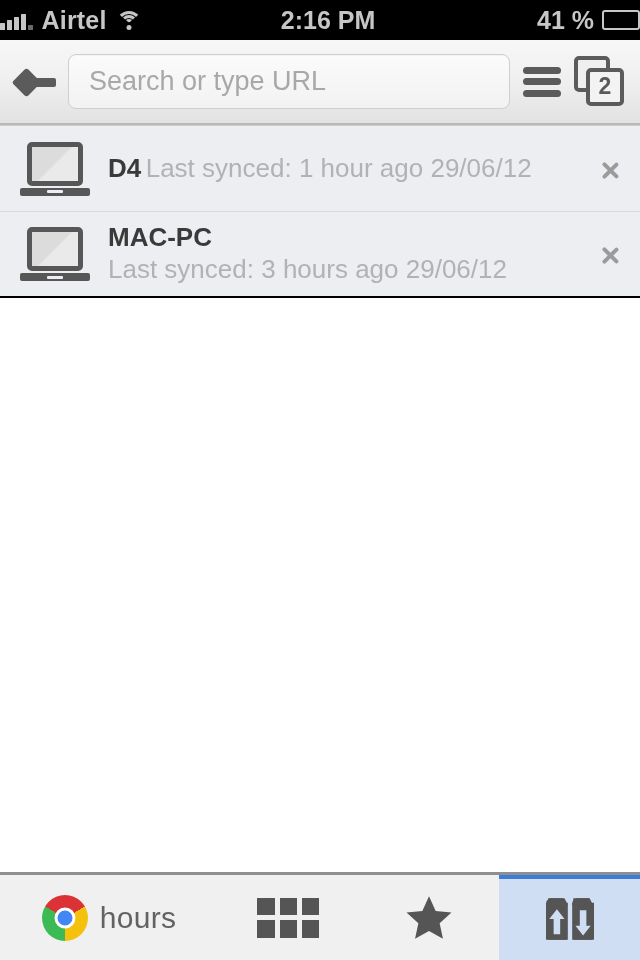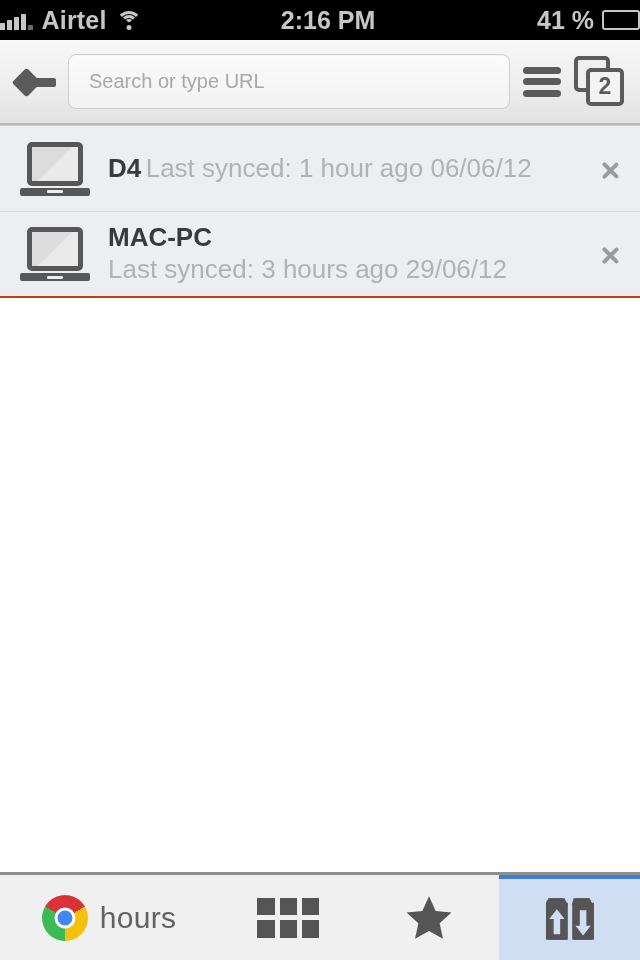--- a/index.html
+++ b/index.html
@@ -56,40 +56,40 @@
   .back-icon .bar { position:absolute; left:13px; top:15px; width:29px; height:9px;
      background:#5b5b5b; border-radius:2px; }
   .back-icon .head { position:absolute; left:2px; top:9.5px; width:21px; height:21px;
      background:#5b5b5b; transform:rotate(45deg); border-radius:3px; }
   .omnibox {
     flex:1; height:55px; border:1.5px solid #cfcfcf; border-radius:8px;
     background:linear-gradient(to bottom,#fbfbfb,#f2f2f2);
     display:flex; align-items:center; padding:0 20px;
     box-shadow:inset 0 1px 1px rgba(0,0,0,.03);
   }
-  .omnibox .ph { color:#a8a8a8; font-size:20px; }
+  .omnibox .ph { color:#a8a8a8; font-size:27px; }
   .menu-icon { width:44px; height:34px; display:flex; flex-direction:column;
      justify-content:space-between; padding:2px 3px; }
   .menu-icon i { display:block; height:7px; background:#5b5b5b; border-radius:3.5px; }
   .tabs-icon { width:52px; height:52px; position:relative; }
   .tabs-icon .back1 { position:absolute; left:0; top:0; width:36px; height:36px;
      border:4px solid #5b5b5b; border-radius:5px; background:#efefef; }
   .tabs-icon .front { position:absolute; left:12px; top:12px; width:38px; height:38px;
      border:4px solid #5b5b5b; border-radius:5px; background:#f3f3f3;
      display:flex; align-items:center; justify-content:center;
      font-size:23px; font-weight:bold; color:#5b5b5b; }
 
   
   .content { flex:1; background:#ffffff; overflow:hidden; }
   .device-list { border-top:1px solid #cdcdcd; }
   .device-row {
     height:86px; background:#eceef1; display:flex; align-items:center;
     padding:0 18px 0 20px; border-bottom:1px solid #d8dadd; position:relative;
   }
-  .device-row:last-child { border-bottom:2px solid #c2410c; }
+  .device-row:last-child { border-bottom:2px solid #000000; }
   .laptop { width:70px; height:54px; position:relative; flex:none; margin-right:18px; }
   .laptop .screen { position:absolute; left:7px; top:0; width:56px; height:44px;
      border:5px solid #575757; border-radius:5px;
      background:linear-gradient(135deg,#dcdcdc 0%, #dcdcdc 48%, #eaeaea 52%, #eaeaea 100%); }
   .laptop .base { position:absolute; left:0; bottom:0; width:70px; height:8px;
      background:#575757; border-radius:2px; display:flex; align-items:center; justify-content:center; }
   .laptop .base i { width:16px; height:3px; background:#eceef1; display:block; border-radius:1px;}
   .dev-text { flex:1; min-width:0; }
   .dev-title { font-size:26px; font-weight:bold; color:#3a3a3a; line-height:1.15; }
   .dev-sub { font-size:26px; color:#b0b2b5; line-height:1.25; margin-top:1px;
@@ -181,21 +181,21 @@
 
       <div class="device-row">
         <span class="laptop">
           <span class="screen"></span>
           <span class="base">
               <i></i>
             </span>
         </span>
         <span class="dev-text">
           <span class="dev-title">D4</span>
-          <span class="dev-sub">Last synced: 1 hour ago 06/06/12</span>
+          <span class="dev-sub">Last synced: 1 hour ago 29/06/12</span>
         </span>
         <span class="chevron"></span>
       </div>
 
       <div class="device-row">
         <span class="laptop">
           <span class="screen"></span>
           <span class="base">
               <i></i>
             </span>

